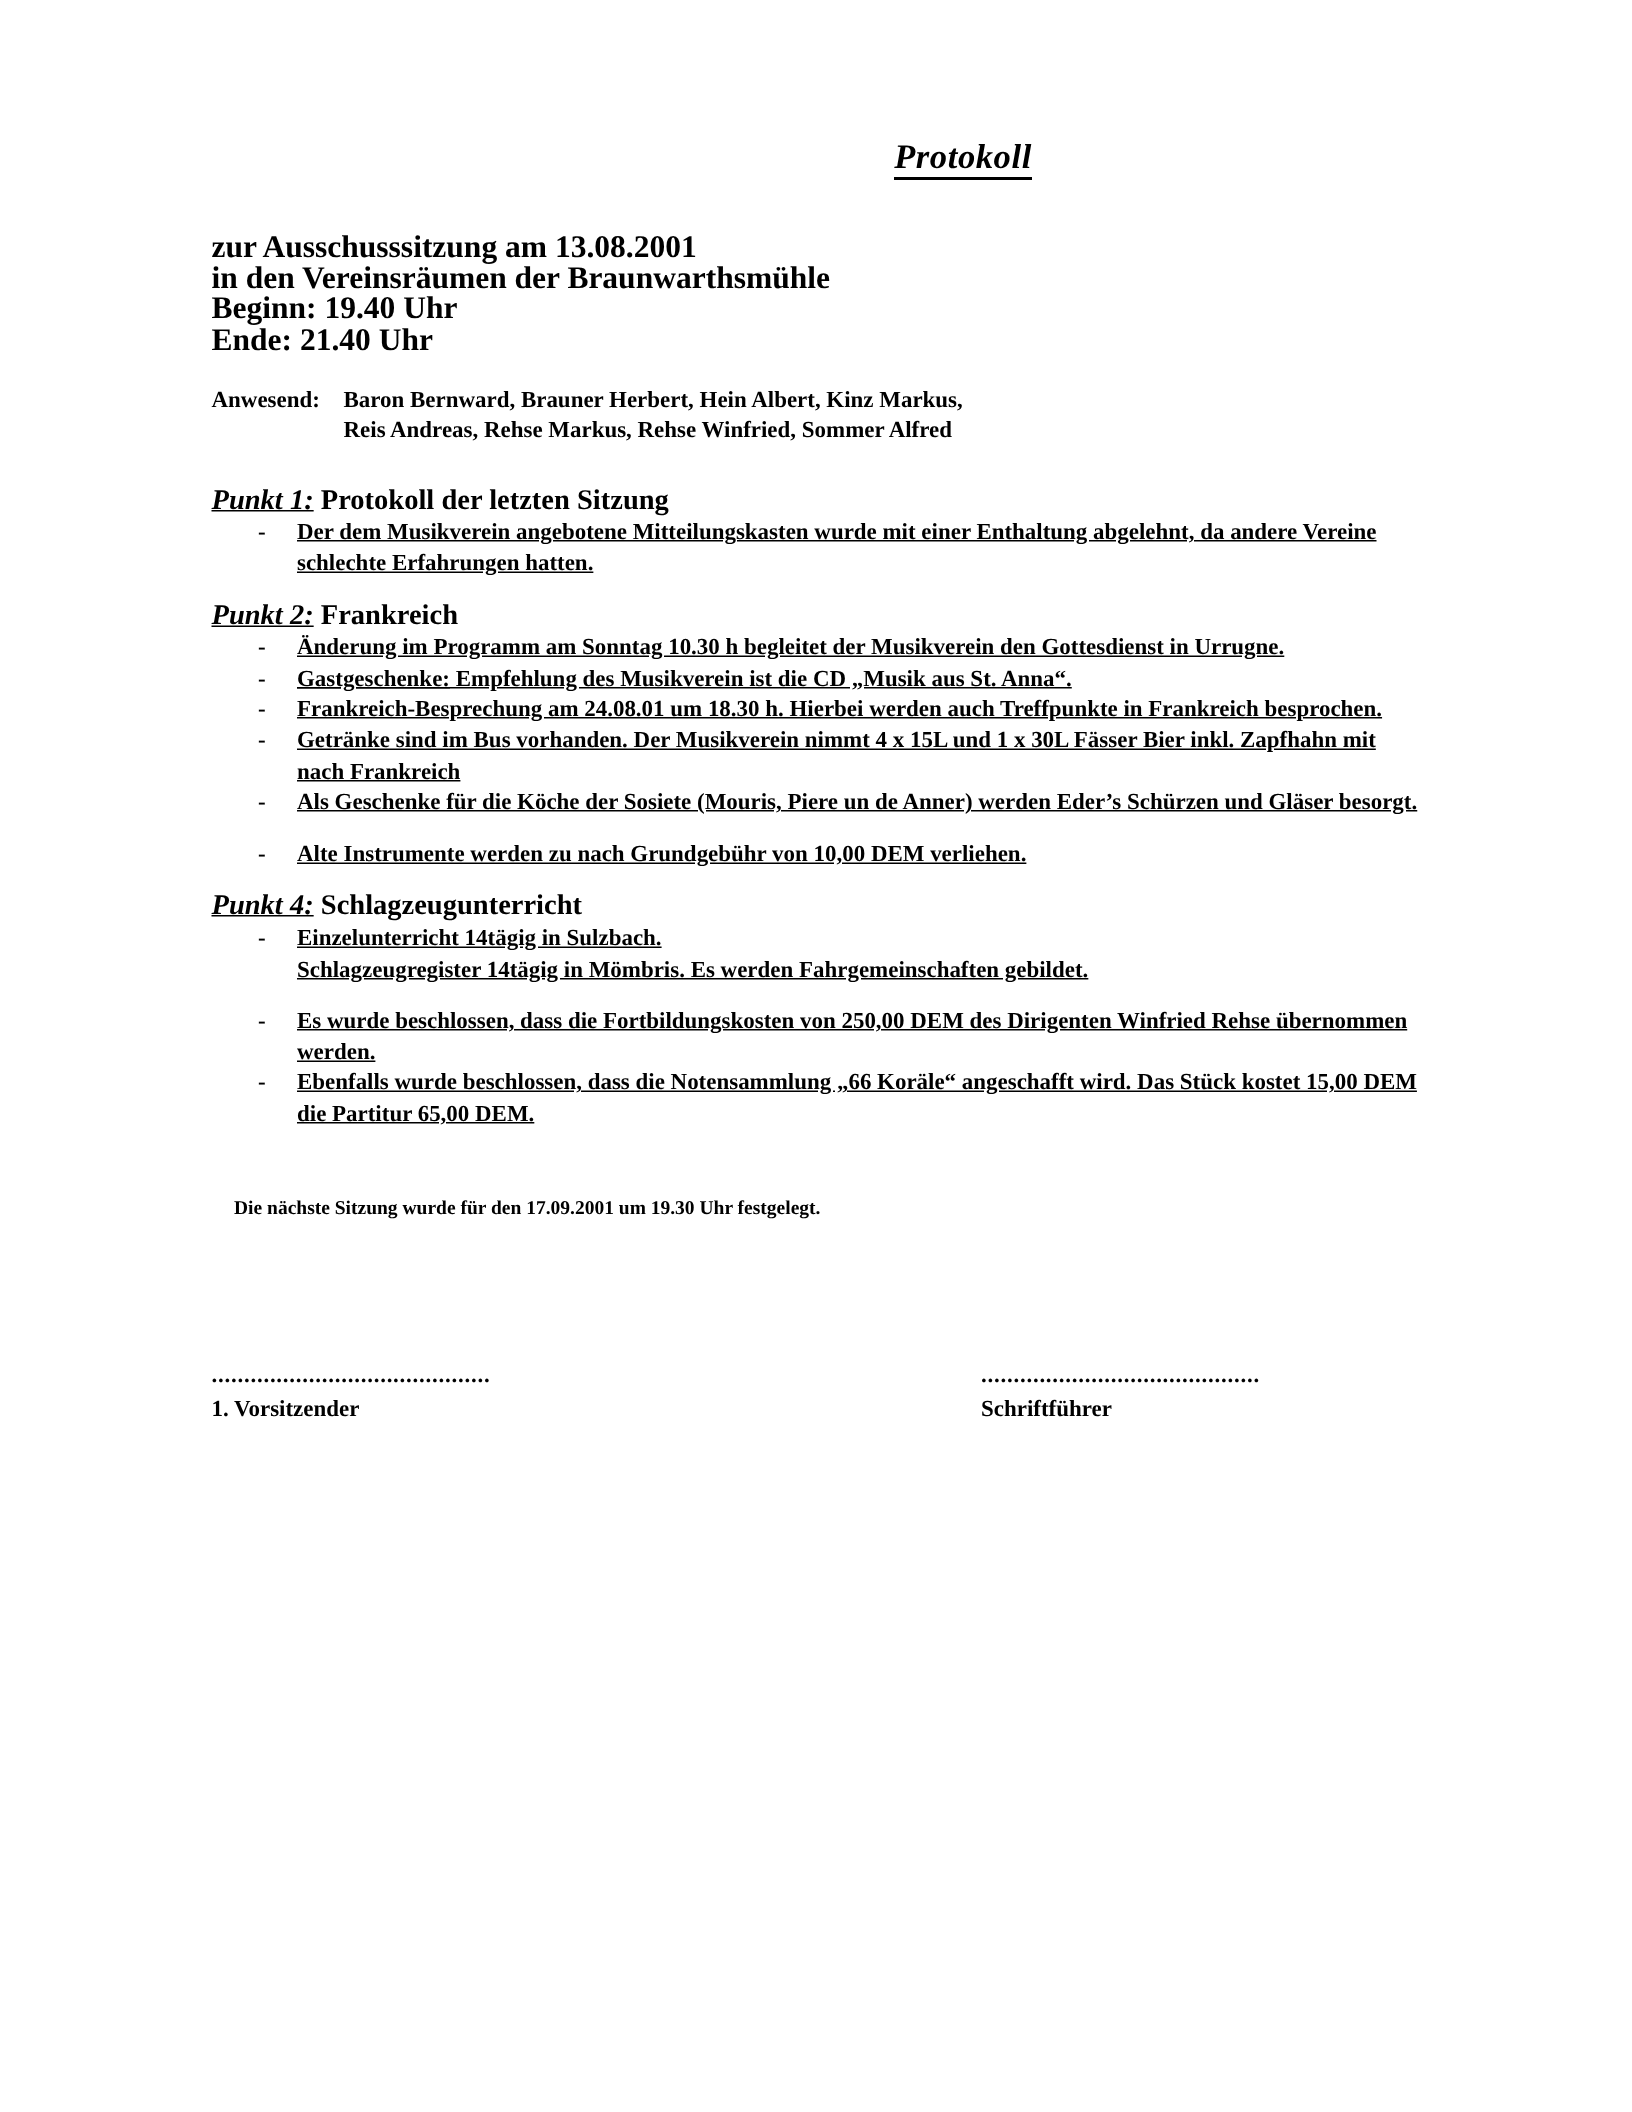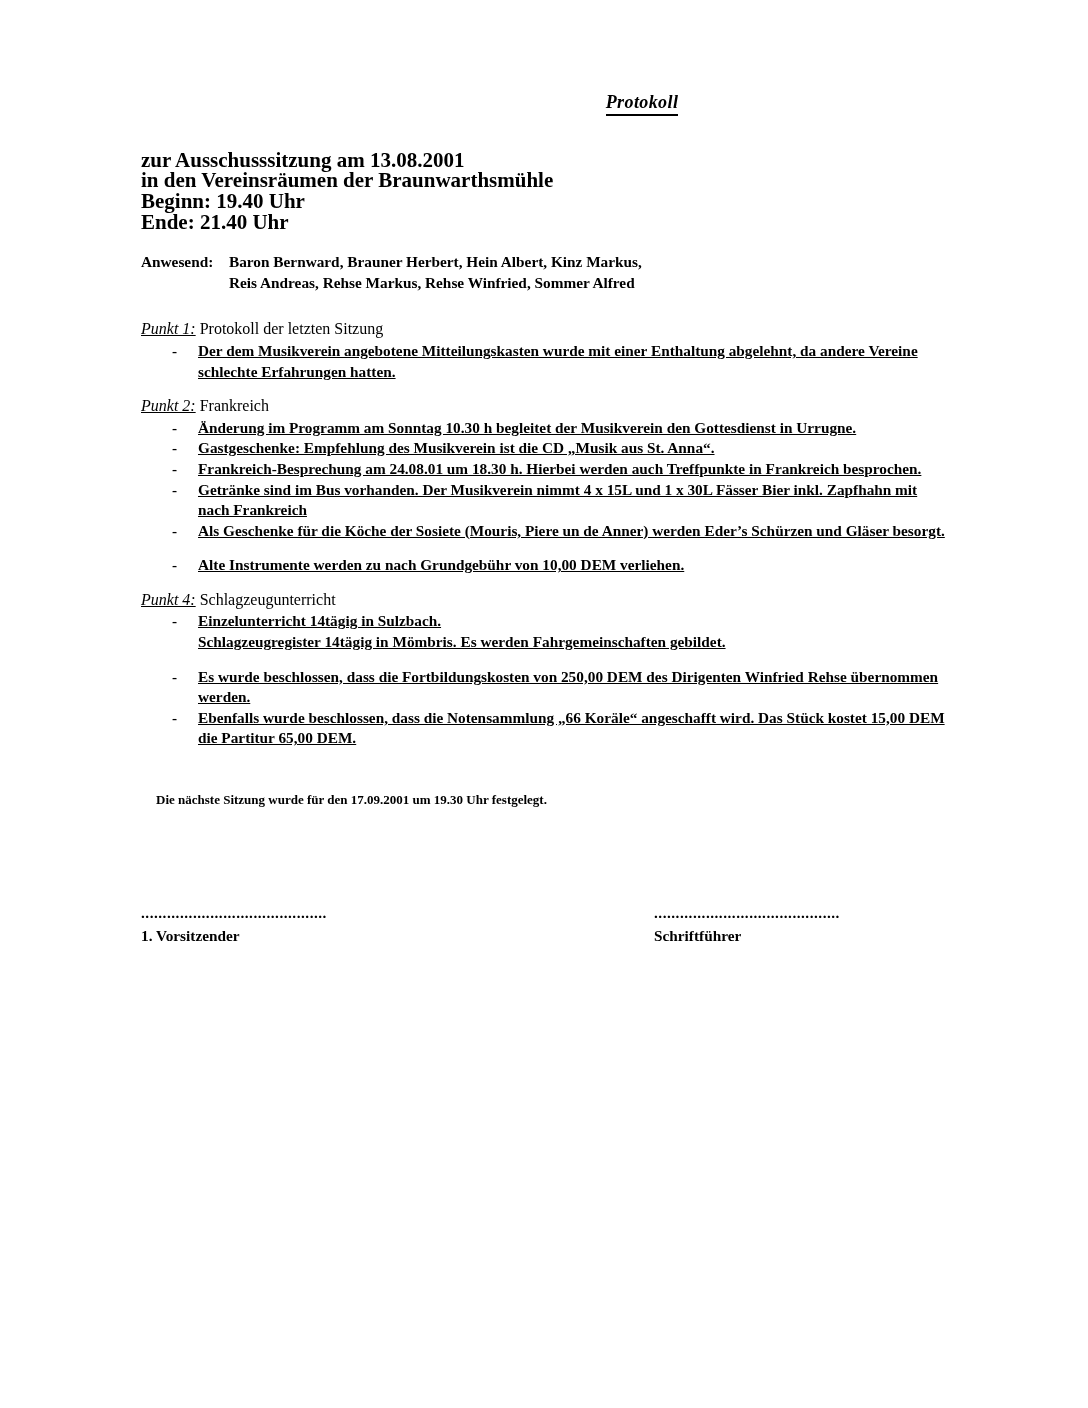--- a/index.html
+++ b/index.html
@@ -30,21 +30,21 @@
     left: 141px;
     top: 92px;
     width: 806px;
   }
 
   
   .doc-title {
     text-align: center;
     font-weight: bold;
     font-style: italic;
-    font-size: 18px;
+    font-size: 23px;
     letter-spacing: 0.4px;
     margin: 0 0 34px 0;
     padding-left: 196px;
   }
   .doc-title span {
     display: inline-block;
     border-bottom: 2.4px solid #000;
     padding-bottom: 1px;
     line-height: 1.1;
   }
@@ -71,22 +71,22 @@
   .attend .arow { display: flex; }
   .attend .alabel {
     width: 88px;
     flex: 0 0 88px;
   }
   .attend .anames { flex: 1 1 auto; }
 
   
   .section { margin: 0; }
   .sec-head {
-    font-weight: normal;
-    font-size: 16px;
+    font-weight: bold;
+    font-size: 19px;
     line-height: 20.6px;
     margin: 0 0 1px 0;
     white-space: nowrap;
   }
   .sec-head .punkt {
     font-style: italic;
     text-decoration: underline;
     text-underline-offset: 1px;
   }
   .sec-head .sec-title { font-style: normal; }

